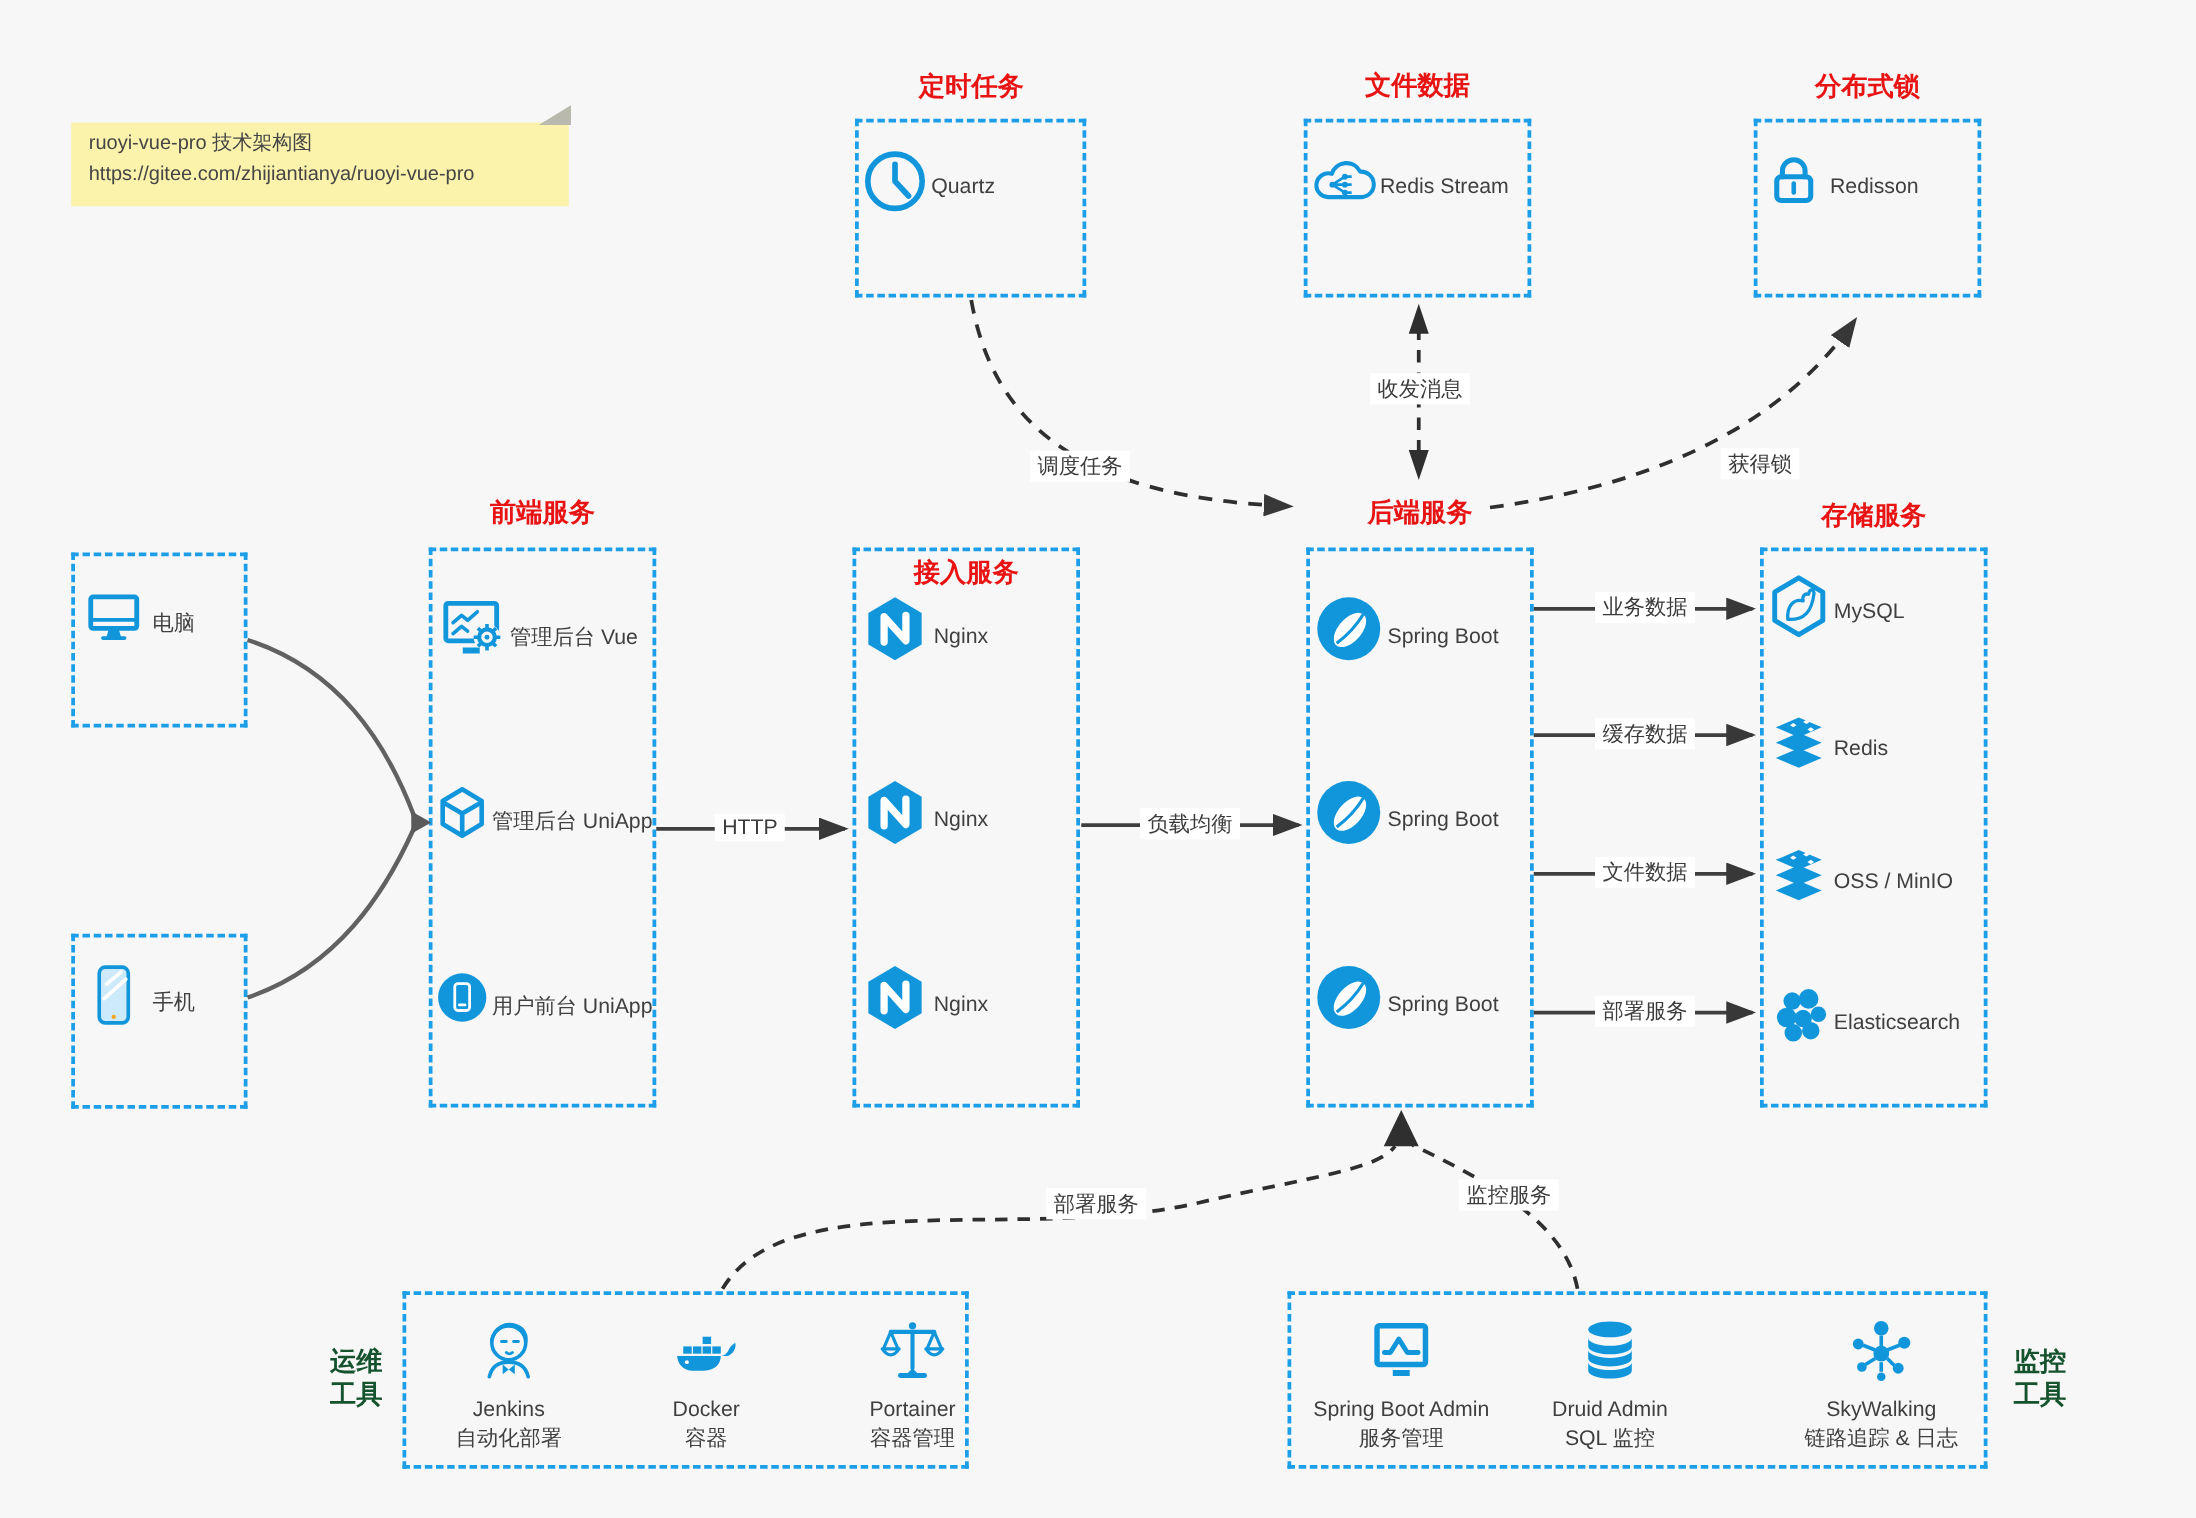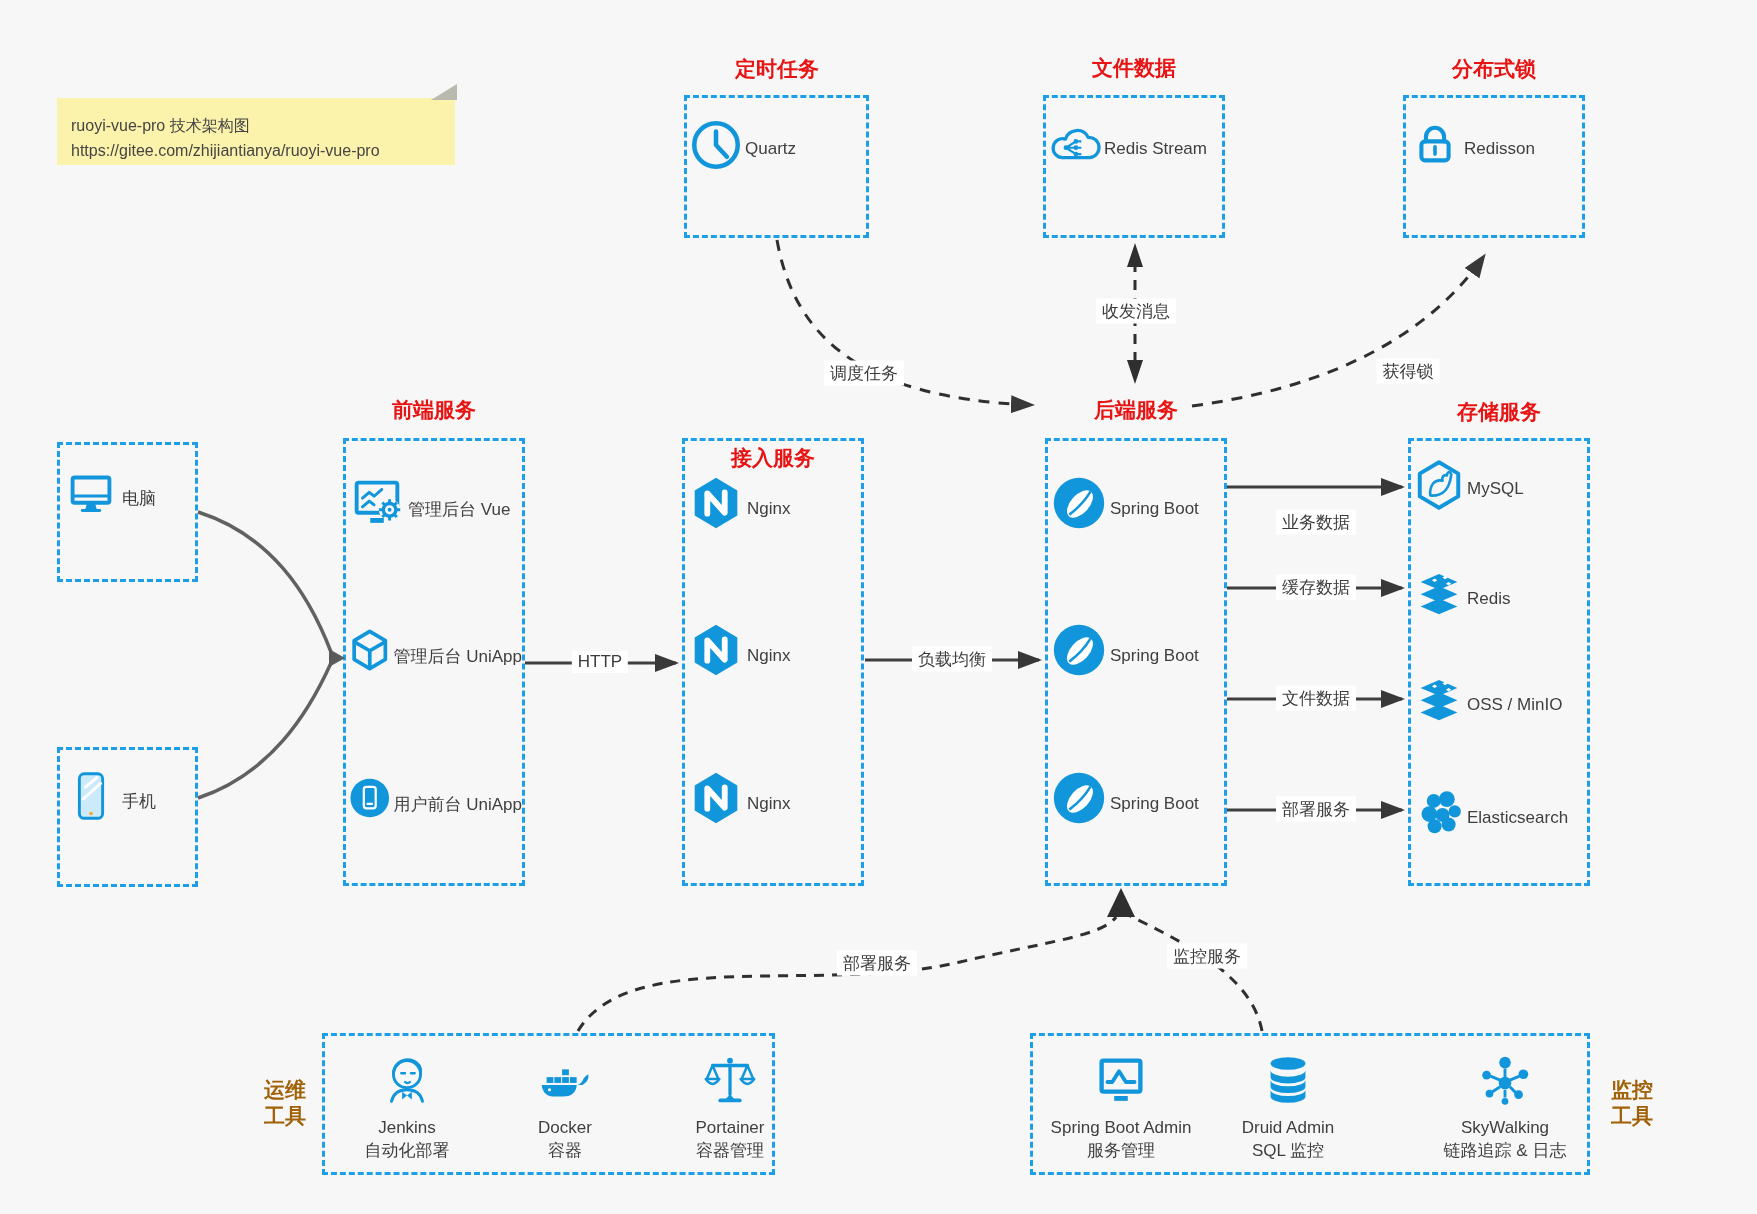--- a/index.html
+++ b/index.html
@@ -1,32 +1,32 @@
 <!DOCTYPE html>
 <html><head>
 <meta charset="utf-8">
 <style>
   html,body{margin:0;padding:0;background:#f7f7f8;}
   #stage{position:relative;width:1757px;height:1214px;background:#f7f7f8;overflow:hidden;
          font-family:"Liberation Sans","DejaVu Sans",sans-serif;color:#3f3f3f;}
   .box{position:absolute;border:3px dashed #1c9fe8;box-sizing:border-box;z-index:1;}
   .grouptitle{position:absolute;transform:translate(-50%,-50%);color:#e71413;font-weight:bold;
               font-size:21px;white-space:nowrap;z-index:1;}
-  .sidetitle{position:absolute;transform:translate(-50%,-50%);color:#a16207;font-weight:bold;
+  .sidetitle{position:absolute;transform:translate(-50%,-50%);color:#14532d;font-weight:bold;
              font-size:21px;line-height:26px;text-align:center;white-space:nowrap;z-index:1;}
   .vitem{position:absolute;left:0;right:0;display:flex;flex-direction:row;align-items:center;}
   .hitem{position:absolute;top:14px;width:210px;display:flex;flex-direction:column;align-items:center;}
   .item-label{font-size:17px;color:#3f3f3f;white-space:nowrap;text-align:center;margin-top:12px;}
   .item-label.tight{margin-top:8px;}
   .two-line{font-size:17px;color:#3f3f3f;line-height:23px;text-align:center;white-space:nowrap;margin-top:4px;}
   .edge-label{position:absolute;transform:translate(-50%,-50%);background:#ffffff;padding:1px 6px;
               font-size:17px;color:#3c3c3c;white-space:nowrap;z-index:3;}
   #connectors{position:absolute;left:0;top:0;z-index:2;pointer-events:none;}
   #note{position:absolute;left:57px;top:98px;width:398px;height:67px;background:#fbf2ab;
-        box-sizing:border-box;padding:15px 14px;font-size:16px;line-height:25px;color:#454545;z-index:1;}
+        box-sizing:border-box;padding:4px 14px;font-size:16px;line-height:25px;color:#454545;z-index:1;}
   #note-fold{position:absolute;right:-2px;top:-14px;width:26px;height:16px;background:#b9b9ad;
              clip-path:polygon(0 100%,100% 0,100% 100%);}
   svg.icon{display:block;}
 </style>
 </head>
 <body>
 
 <div id="stage">
 
   <div id="note">
@@ -331,21 +331,21 @@
     <polygon points="1135,243 1127,267 1143,267" fill="#2f2f2f"></polygon>
     <polygon points="1135,384 1127,360 1143,360" fill="#2f2f2f"></polygon>
     <path d="M1192,406 C1310,390 1420,348 1484,256" fill="none" stroke="#2f2f2f" stroke-width="3" stroke-dasharray="11 9" marker-end="url(#ah)"></path>
     <path d="M578,1031 C630,945 820,995 960,962 C1050,941 1102,936 1116,917" fill="none" stroke="#2f2f2f" stroke-width="3" stroke-dasharray="10 8"></path>
     <path d="M1262,1031 C1252,978 1192,946 1130,916" fill="none" stroke="#2f2f2f" stroke-width="3" stroke-dasharray="10 8"></path>
     <polygon points="1121,888 1107,917 1135,917" fill="#2f2f2f"></polygon>
   </svg>
 
   <div class="edge-label" style="left:600px;top:662px;">HTTP</div>
   <div class="edge-label" style="left:952px;top:659px;">负载均衡</div>
-  <div class="edge-label" style="left:1316px;top:486px;margin-top:36px;">业务数据</div>
+  <div class="edge-label" style="left:1316px;top:486px;">业务数据</div>
   <div class="edge-label" style="left:1316px;top:587px;">缓存数据</div>
   <div class="edge-label" style="left:1316px;top:698px;">文件数据</div>
   <div class="edge-label" style="left:1316px;top:809px;">部署服务</div>
   <div class="edge-label" style="left:864px;top:373px;">调度任务</div>
   <div class="edge-label" style="left:1136px;top:311px;">收发消息</div>
   <div class="edge-label" style="left:1408px;top:371px;">获得锁</div>
   <div class="edge-label" style="left:877px;top:963px;">部署服务</div>
   <div class="edge-label" style="left:1207px;top:956px;">监控服务</div>
 
 </div>

